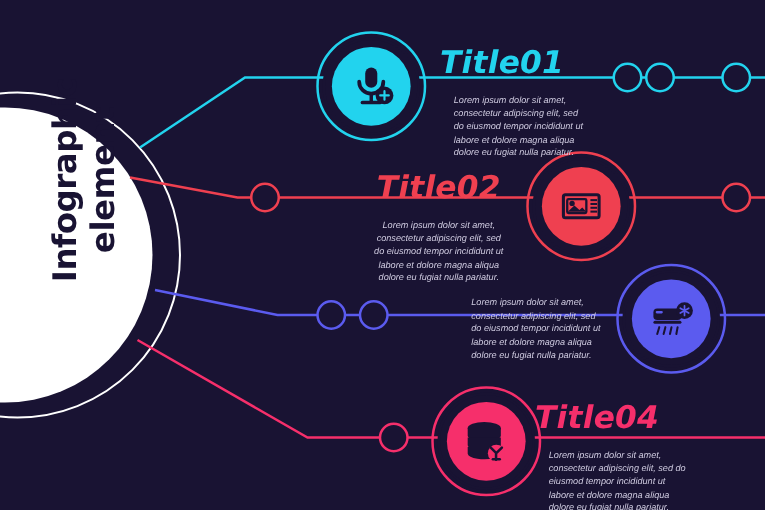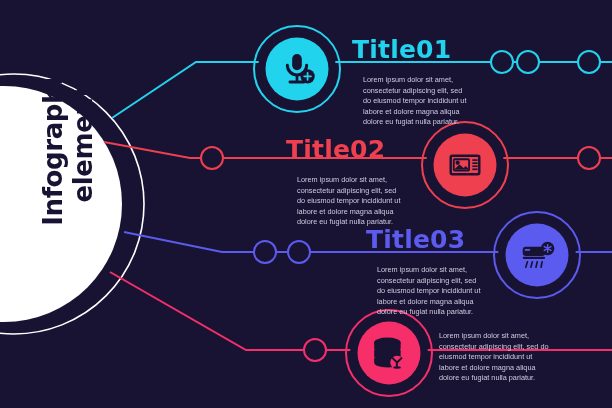--- a/index.html
+++ b/index.html
@@ -42,21 +42,21 @@
     font-family: "DejaVu Sans", "Liberation Sans", sans-serif;
     font-weight: bold;
     font-size: 26px;
     line-height: 30px;
     letter-spacing: -0.4px;
     white-space: pre-line;
     pointer-events: none;
   }
 
   
-  .block { position: absolute; }
+  .block { position: absolute; font-style: italic; }
   .block .ttl {
     font-family: "DejaVu Sans", "Liberation Sans", sans-serif;
     font-weight: bold;
     font-size: 25px;
     line-height: 28px;
     letter-spacing: 0.2px;
     margin: 0 0 6px 0;
   }
   .block .body {
     font-family: "Liberation Sans", sans-serif;
@@ -64,21 +64,21 @@
     line-height: 10.6px;
     color: #cfcbe0;
     margin: 11px;
   }
 
   
   #block1 { left: 352px; top: 36px; width: 128px; text-align: left; }
   #block1 .ttl { color: #22d3ee; }
 
   
-  #block2 { left: 286px; top: 136px; width: 130px; text-align: left; }
+  #block2 { left: 286px; top: 136px; width: 130px; text-align: center; }
   #block2 .ttl { color: #ef4050; }
 
   
   #block3 { left: 366px; top: 226px; width: 130px; text-align: left; }
   #block3 .ttl { color: #5b5bef; }
   #block3 .body { text-align: left; }
 
   
   #block4 { left: 428px; top: 320px; width: 132px; text-align: left; }
   #block4 .ttl { color: #f62f6b; }
@@ -211,21 +211,21 @@
     <div class="ttl">Title01</div>
     <div class="body">Lorem ipsum dolor sit amet, consectetur adipiscing elit, sed do eiusmod tempor incididunt ut labore et dolore magna aliqua dolore eu fugiat nulla pariatur.</div>
   </div>
 
   <div class="block" id="block2">
     <div class="ttl">Title02</div>
     <div class="body">Lorem ipsum dolor sit amet, consectetur adipiscing elit, sed do eiusmod tempor incididunt ut labore et dolore magna aliqua dolore eu fugiat nulla pariatur.</div>
   </div>
 
   <div class="block" id="block3">
-    <div class="ttl">Title03</div>
     <div class="body">Lorem ipsum dolor sit amet, consectetur adipiscing elit, sed do eiusmod tempor incididunt ut labore et dolore magna aliqua dolore eu fugiat nulla pariatur.</div>
   </div>
 
   <div class="block" id="block4">
+    <div class="ttl">Title04</div>
     <div class="body">Lorem ipsum dolor sit amet, consectetur adipiscing elit, sed do eiusmod tempor incididunt ut labore et dolore magna aliqua dolore eu fugiat nulla pariatur.</div>
   </div>
 
 </div>
 
 </body></html>

